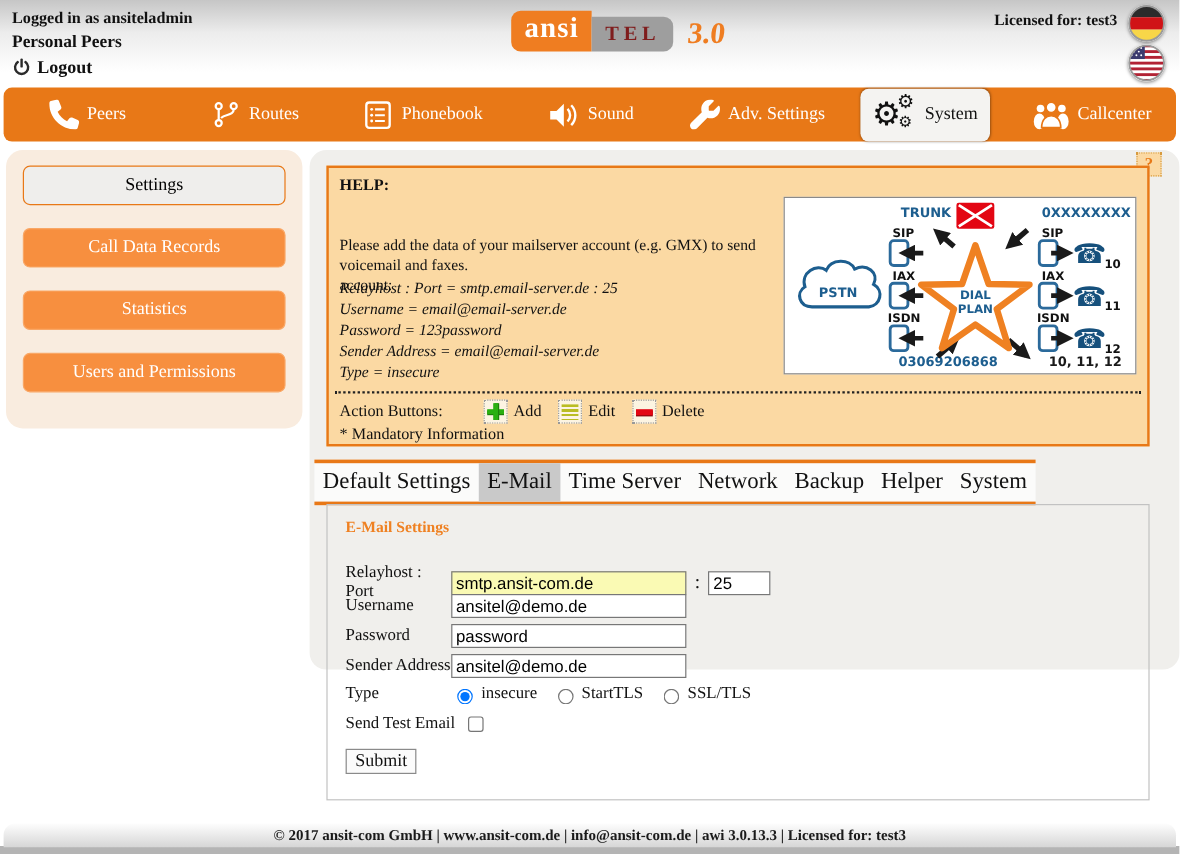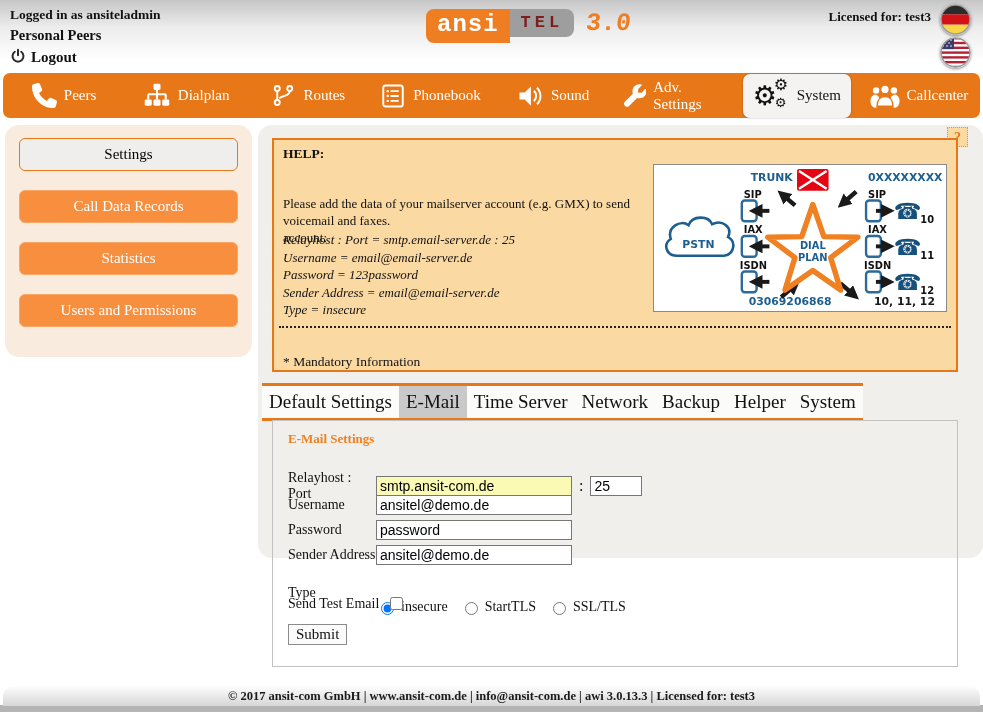--- a/index.html
+++ b/index.html
@@ -8,21 +8,21 @@
     font-family:"Liberation Serif",serif;color:#111;
   }
   
   .header{position:absolute;top:0;left:0;width:983px;height:71px;
     background:linear-gradient(180deg,#c6c6c6 0%,#ececec 38%,#ffffff 85%);}
   .hdr-left{position:absolute;top:7px;left:10px;line-height:1.25;}
   .hdr-line1{font-weight:bold;font-size:13.5px;}
   .hdr-line2{font-weight:bold;font-size:14.5px;margin-top:2px;}
   .logout-row{display:flex;align-items:flex-start;gap:5px;margin-top:4px;cursor:pointer;}
   .logout-row span{font-weight:bold;font-size:15px;}
-  .logo{position:absolute;left:426px;top:9px;display:flex;align-items:flex-start;height:34px;font-family:Liberation Mono, monospace;}
+  .logo{position:absolute;left:426px;top:9px;display:flex;align-items:flex-end;height:34px;font-family:Liberation Serif, serif;}
   .logo-ansi{background:#ef7d21;color:#fff;font-weight:bold;font-size:24px;padding:2px 11px 5px;border-radius:8px 0 0 8px;letter-spacing:1px;}
   .logo-tel{background:#9e9e9e;color:#7f1d1d;font-weight:bold;font-size:17px;padding:4px 11px 5px;border-radius:0 8px 8px 0;letter-spacing:4px;}
   .logo-ver{color:#ef7d21;font-weight:bold;font-size:25px;margin-left:12px;transform:skewX(-6deg);}
   .hdr-licensed{position:absolute;top:9px;right:52px;font-weight:bold;font-size:13px;}
   .flag{position:absolute;right:12px;width:31px;height:31px;border-radius:50%;overflow:hidden;cursor:pointer;
     box-shadow:0 1px 3px rgba(0,0,0,.45), inset 0 1px 2px rgba(255,255,255,.6);}
   .flag-de{top:4px;} .flag-us{top:37px;}
   
   .navbar{position:absolute;top:73px;left:3px;width:977px;height:45px;background:#e87817;
     border-radius:7px;display:flex;align-items:center;}
@@ -71,21 +71,21 @@
   
   .form-panel{position:absolute;top:295px;left:14px;width:686px;height:247px;border:1px solid #c2c2c2;box-sizing:border-box;}
   .form-title{position:absolute;top:10px;left:15px;color:#ef8122;font-weight:bold;font-size:13px;}
   .frow{position:absolute;left:15px;display:flex;align-items:center;}
   .flabel{width:88px;font-size:14px;flex:none;}
   .txt{height:20px;font:14px "Liberation Sans",sans-serif;border:1px solid #777;padding:0 3px;box-sizing:border-box;}
   .inp-relay{width:196px;background:#fafab4;}
   .inp-port{width:52px;background:#fff;margin-left:7px;}
   .psep{margin-left:7px;}
   .inp-std{width:196px;background:#fff;}
-  .ropt{display:flex;align-items:center;margin-right:12px;font-size:14px;gap:4px;margin-top:28px;}
+  .ropt{display:flex;align-items:center;margin-right:12px;font-size:14px;gap:4px;}
   .submit-btn{position:absolute;top:203px;left:15px;font-family:"Liberation Serif",serif;font-size:15px;
     background:#fbfbfb;border:1px solid #8a8a8a;padding:1px 7px;cursor:pointer;color:#111;}
   
   .footer-strip{position:absolute;bottom:0;left:0;width:100%;height:7px;background:#b4b4b4;}
   .footer-bar{position:absolute;bottom:6px;left:3px;right:3px;height:20px;
     background:linear-gradient(#fefefe,#d6d6d6);border-radius:10px 10px 0 0;
     display:flex;align-items:center;justify-content:center;font-size:12.5px;font-weight:bold;color:#1a1a1a;}
   .diagram svg text{font-family:"DejaVu Sans",sans-serif;}
 </style>
 </head>
@@ -166,32 +166,20 @@
   <div class="nav-item">
     <span class="nav-inner">
       <svg viewBox="0 0 512 512" width="25" height="25">
           <path fill="currentColor" d="M164.9 24.6c-7.7-18.6-28-28.5-47.4-23.2l-88 24C12.1 30.2 0 46 0 64c0 247.4 200.6 448 448 448c18 0 33.8-12.1 38.6-29.5l24-88c5.3-19.4-4.6-39.7-23.2-47.4l-96-40c-16.3-6.8-35.2-2.1-46.3 11.6L304.7 368C234.3 334.7 177.3 277.7 144 207.3L193.3 167c13.7-11.2 18.4-30 11.6-46.3l-40-96z"></path>
         </svg>
       <span>Peers</span>
     </span>
   </div>
   <div class="nav-item">
     <span class="nav-inner">
-      <svg viewBox="0 0 32 32" width="28" height="28">
-        <rect x="12" y="2" width="8" height="7" rx="1.5" fill="currentColor"></rect>
-        <path d="M16 9V14M6 14H26M6 14V20M16 14V20M26 14V20" stroke="currentColor" stroke-width="2.4" fill="none"></path>
-        <rect x="2" y="20" width="8" height="7" rx="1.5" fill="currentColor"></rect>
-        <rect x="12" y="20" width="8" height="7" rx="1.5" fill="currentColor"></rect>
-        <rect x="22" y="20" width="8" height="7" rx="1.5" fill="currentColor"></rect>
-      </svg>
-      <span>Dialplan</span>
-    </span>
-  </div>
-  <div class="nav-item">
-    <span class="nav-inner">
       <svg viewBox="0 0 32 32" width="25" height="25" fill="none" stroke="currentColor" stroke-width="2.4">
         <circle cx="8" cy="25" r="3.2"></circle>
           <circle cx="8" cy="7" r="3.2"></circle>
           <circle cx="24" cy="7" r="3.2"></circle>
         <path d="M8 10.2V21.8M24 10.2c0 7-9 5-13.5 9.5"></path>
       </svg>
       <span>Routes</span>
     </span>
   </div>
   <div class="nav-item">
@@ -337,20 +325,41 @@
           <line x1="224" y1="118.5" x2="238" y2="118.5" stroke="#1a1a1a" stroke-width="4" marker-end="url(#ah)"></line>
           <text x="242" y="127" font-size="23" fill="#16507c">☎</text>
           <text x="269" y="131" font-size="10" font-weight="bold" fill="#111">12</text>
         </g>
         <text x="222" y="142" font-size="11" font-weight="bold" fill="#1a1a1a">10, 11, 12</text>
       </svg>
     </div>
 
     <div class="help-sep"></div>
 
+    <div class="action-row">
+      <span class="action-label">Action Buttons:</span>
+      <span class="act">
+          <span class="tile">
+            <span class="plus"></span>
+          </span>
+          <span>Add</span>
+        </span>
+      <span class="act">
+          <span class="tile">
+            <span class="editlines"></span>
+          </span>
+          <span>Edit</span>
+        </span>
+      <span class="act">
+          <span class="tile">
+            <span class="minus"></span>
+          </span>
+          <span>Delete</span>
+        </span>
+    </div>
     <div class="mandatory">* Mandatory Information</div>
   </div>
 
   <div class="tabstrip">
     <div class="tab">Default Settings</div>
     <div class="tab active">E-Mail</div>
     <div class="tab">Time Server</div>
     <div class="tab">Network</div>
     <div class="tab">Backup</div>
     <div class="tab">Helper</div>

